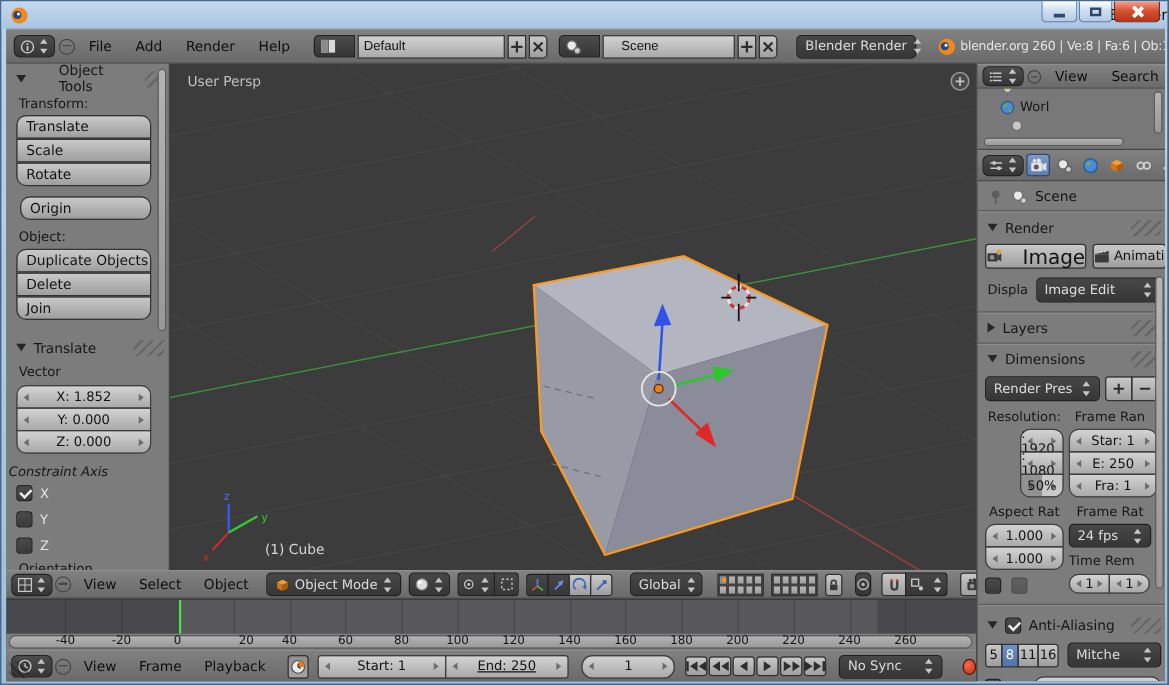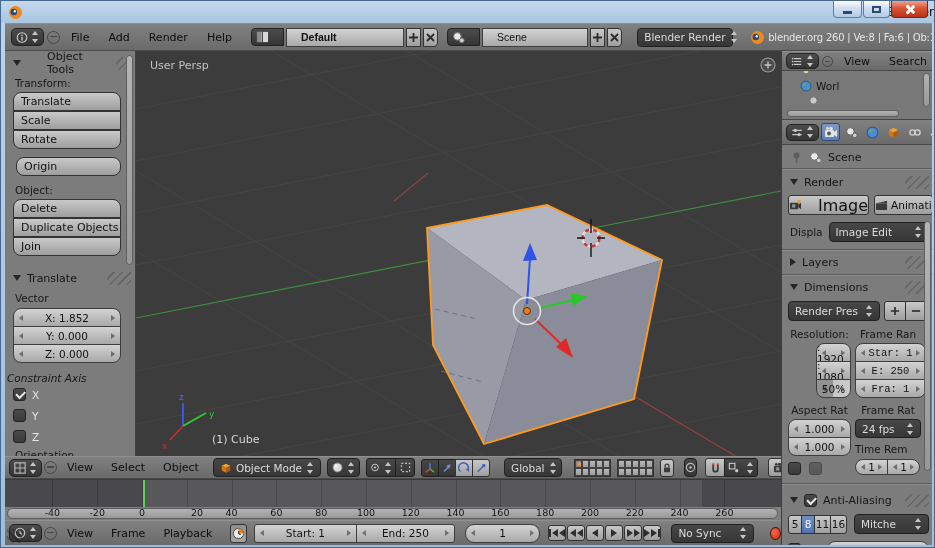--- a/index.html
+++ b/index.html
@@ -132,21 +132,21 @@
       <span class="menu">Add</span>
       <span class="menu">Render</span>
       <span class="menu">Help</span>
       <div class="edbtn" style="margin-left:8px;border-radius:4px 0 0 4px;">
         <svg width="13" height="12" viewBox="0 0 14 13">
             <rect x="1" y="1" width="12" height="11" fill="#d9d9d9"></rect>
             <rect x="1" y="1" width="5" height="11" fill="#8a8a8a"></rect>
             <rect x="6.5" y="1" width="1" height="11" fill="#3a3a3a"></rect>
           </svg>
       </div>
-      <input class="nf" style="width: 118px; height: 19px; border-radius: 0px; margin-left: -1px; padding: 0px 14px; text-align: left; font-weight: bold;" readonly="" value="Default">
+      <input class="nf" style="width: 118px; height: 19px; border-radius: 0px; margin-left: -1px; padding: 0px 4px; text-align: left;" readonly="" value="Default">
       <div class="lb" style="width:19px;height:19px;margin-left:-1px;border-radius:0;">
           <svg width="11" height="11" viewBox="0 0 11 11">
             <path d="M5.5 1v9M1 5.5h9" stroke="#2c2c2c" stroke-width="1.8"></path>
           </svg>
         </div>
       <div class="lb" style="width:19px;height:19px;margin-left:-1px;border-radius:0 4px 4px 0;">
           <svg width="11" height="11" viewBox="0 0 11 11">
             <path d="M2 2l7 7M9 2l-7 7" stroke="#2c2c2c" stroke-width="1.8"></path>
           </svg>
         </div>
@@ -189,22 +189,22 @@
         </div>
         <div class="plabel" style="margin:4px 0 3px 10px;">Transform:</div>
         <div class="vjoin">
           <div class="lb shelfbtn">Translate</div>
           <div class="lb shelfbtn">Scale</div>
           <div class="lb shelfbtn">Rotate</div>
         </div>
         <div class="lb shelfbtn" style="margin-top:8px;border-radius:8px;margin-left:11px;">Origin</div>
         <div class="plabel" style="margin:8px 0 3px 10px;">Object:</div>
         <div class="vjoin">
+          <div class="lb shelfbtn">Duplicate Objects</div>
           <div class="lb shelfbtn">Delete</div>
-          <div class="lb shelfbtn">Duplicate Objects</div>
           <div class="lb shelfbtn">Join</div>
         </div>
         <div class="phdr" style="height:20px;margin-top:12px;">
           <span class="tri"></span>
           <span>Translate</span>
           <span class="stripes"></span>
         </div>
         <div class="plabel" style="margin:4px 0 4px 10px;">Vector</div>
         <div class="vjoin" style="margin:0 14px 0 8px;">
           <div class="nf" style="height:19px;">X: 1.852</div>
@@ -489,21 +489,21 @@
         <span class="menu">Playback</span>
         <div class="lb on" style="width:20px;height:19px;margin-left:8px;">
           <svg width="13" height="13" viewBox="0 0 14 14">
               <circle cx="7" cy="7" r="5.5" fill="#ededed" stroke="#4a4a4a"></circle>
               <path d="M7 7 L7 1.5 A5.5 5.5 0 0 1 12.5 7 Z" fill="#e87f1e"></path>
               <path d="M7 4.2 V7 L9.3 8.3" fill="none" stroke="#333" stroke-width="1.1"></path>
             </svg>
         </div>
         <div class="hjoin" style="margin-left:5px;">
           <div class="nf" style="width:103px;height:19px;">Start: 1</div>
-          <div class="nf" style="width:99px;height:19px;">End: 250</div>
+          <div class="nf" style="width:99px;height:19px;text-decoration:underline;">End: 250</div>
         </div>
         <div class="nf" style="width:94px;height:19px;margin-left:8px;">1</div>
         <div style="display:flex;gap:1px;margin-left:6px;">
           <div class="lb pbtn">
               <span class="pbar"></span>
               <span class="pt l"></span>
               <span class="pt l"></span>
             </div>
           <div class="lb pbtn">
               <span class="pt l"></span>
@@ -703,21 +703,21 @@
         <div class="cols" style="margin-top:7px;">
           <span class="plabel" style="width:63px;text-align:center;">Resolution:</span>
           <span class="plabel" style="width:66px;text-align:center;">Frame Ran</span>
         </div>
         <div class="cols" style="margin-top:3px;">
           <div class="vjoin" style="width:63px;padding-left:28px;">
             <div class="nf" style="height:19px;">: 1920</div>
             <div class="nf" style="height:19px;">: 1080</div>
             <div class="nf slider50" style="height:19px;">50%</div>
           </div>
-          <div class="vjoin" style="width:71px;font-family:Liberation Mono, monospace;">
+          <div class="vjoin" style="width:71px;">
             <div class="nf" style="height:19px;">Star: 1</div>
             <div class="nf" style="height:19px;">E: 250</div>
             <div class="nf" style="height:19px;">Fra: 1</div>
           </div>
         </div>
         <div class="cols" style="margin-top:6px;">
           <span class="plabel" style="width:63px;text-align:center;">Aspect Rat</span>
           <span class="plabel" style="width:66px;text-align:center;">Frame Rat</span>
         </div>
         <div class="cols" style="margin-top:3px;">

